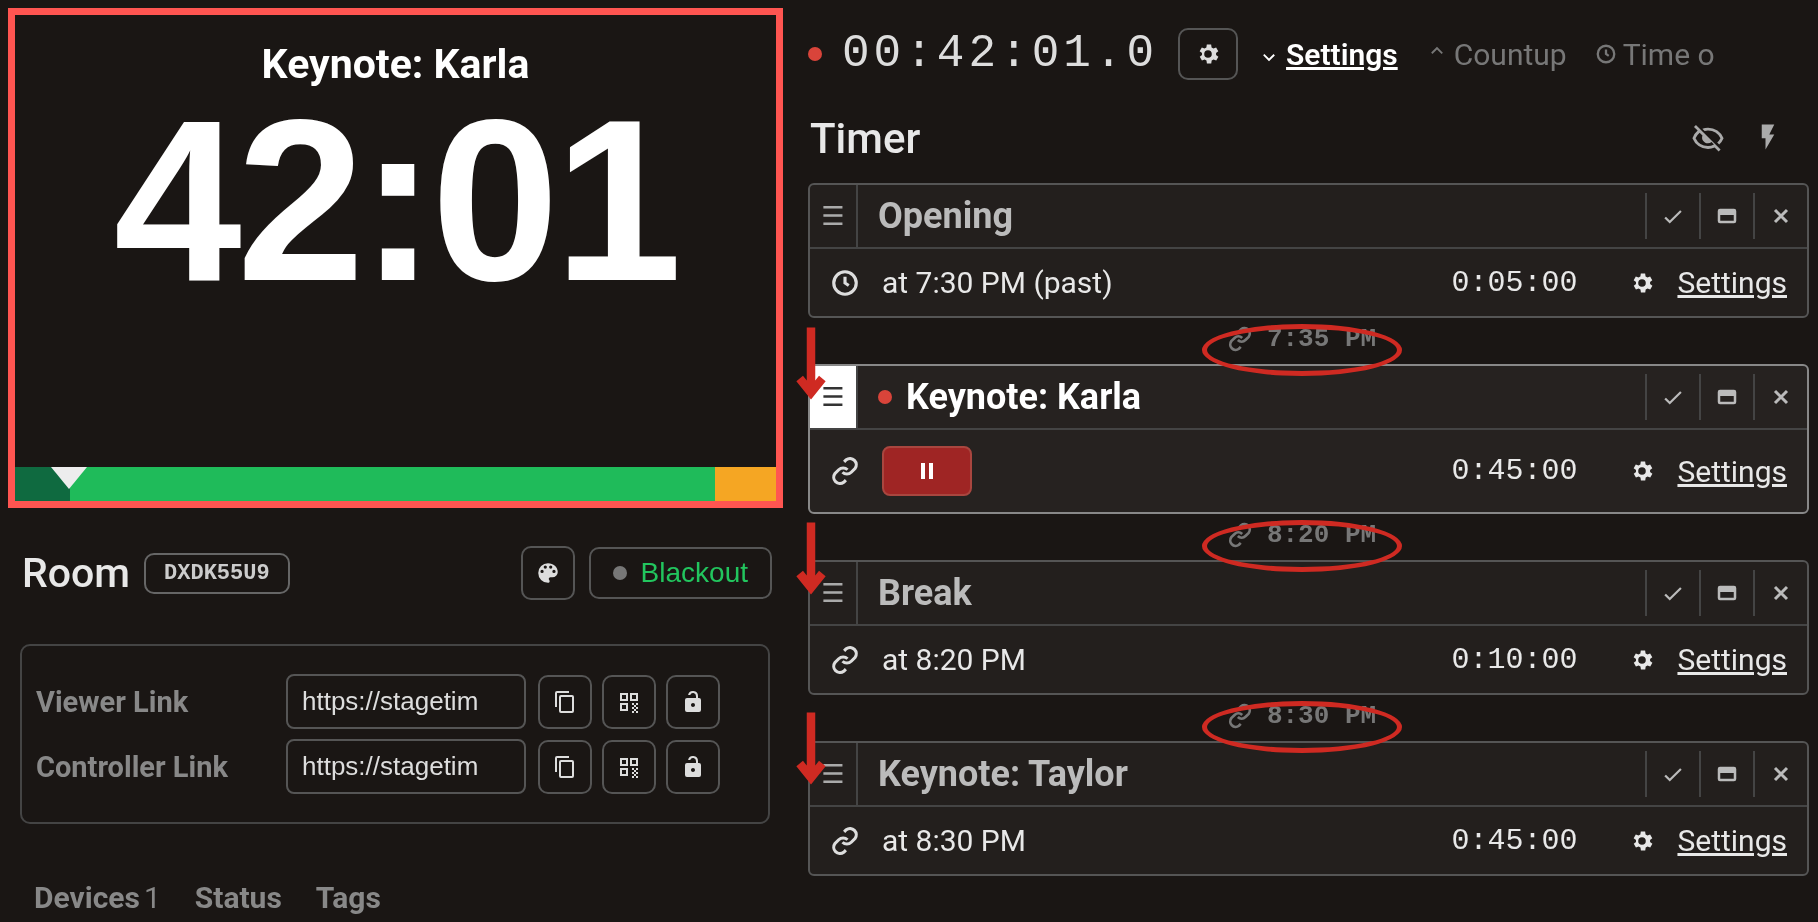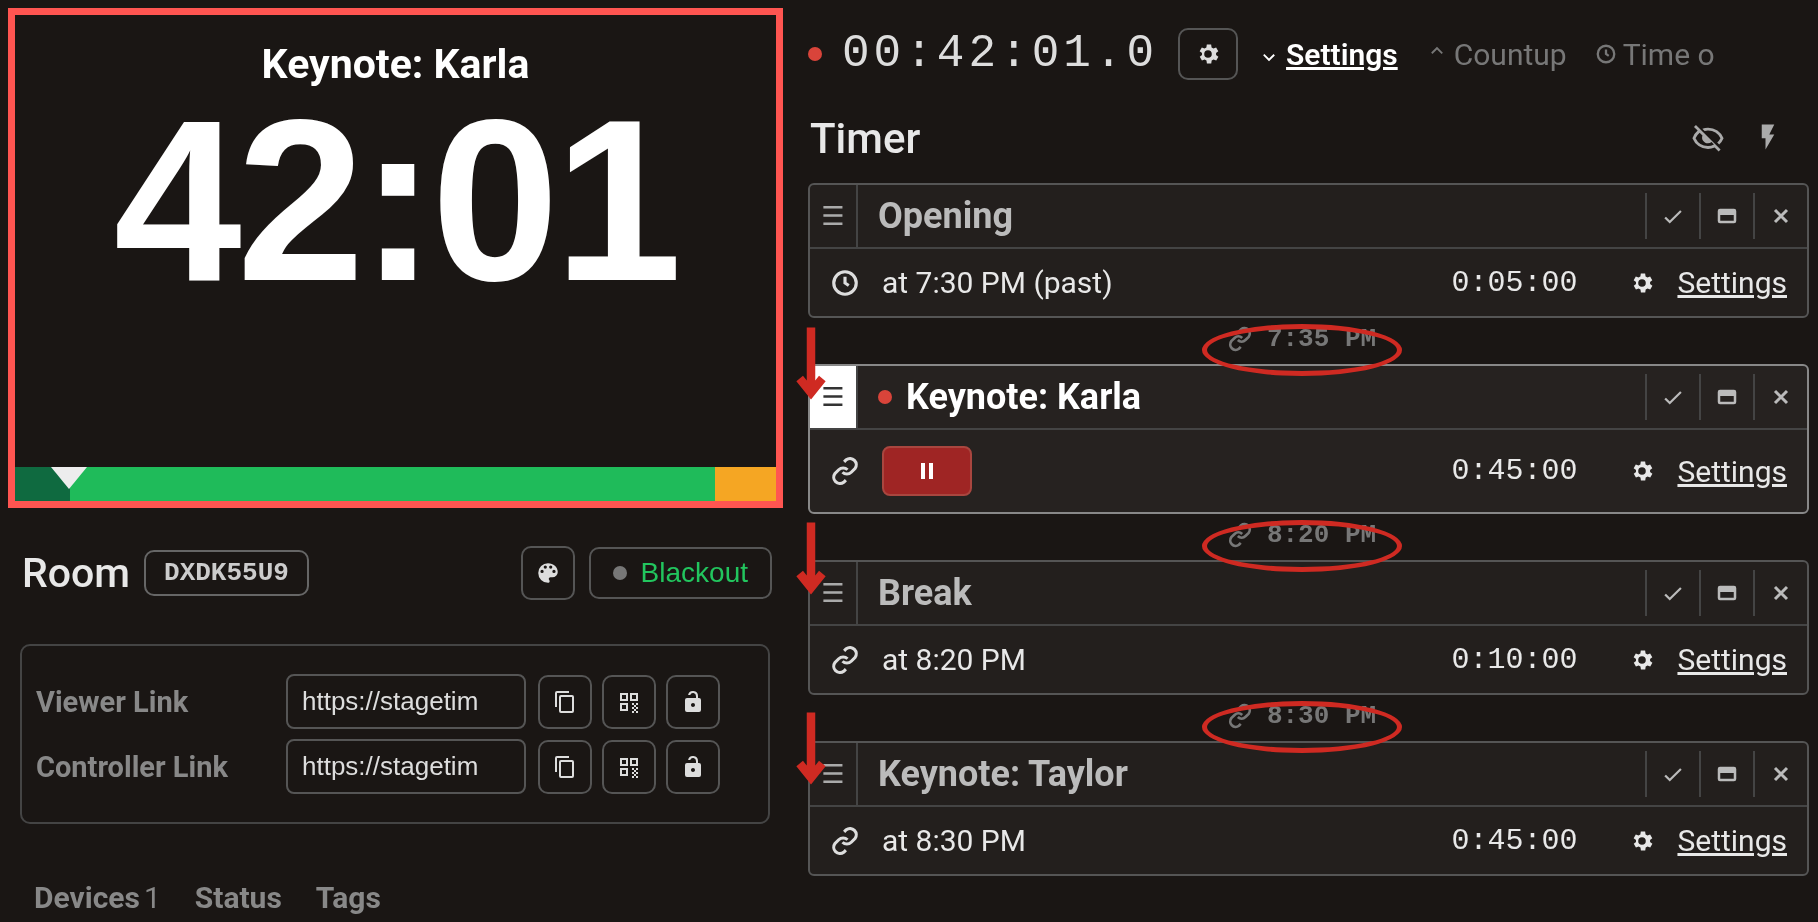--- a/index.html
+++ b/index.html
@@ -66,21 +66,21 @@
     display: flex;
     align-items: center;
     gap: 14px;
     padding: 30px 18px 24px 22px;
   }
   .room-label { font-size: 41px; font-weight: 500; color: #e8e8e8; }
   .room-code {
     border: 2px solid #666;
     border-radius: 10px;
     padding: 6px 18px;
-    font-size: 26px;
+    font-size: 22px;
     font-family: "Courier New", monospace;
     color: #ccc;
     font-weight:600;
   }
   .icon-btn {
     border: 2px solid #555;
     border-radius: 10px;
     background: transparent;
     width: 54px; height: 54px;
     display: inline-flex;

